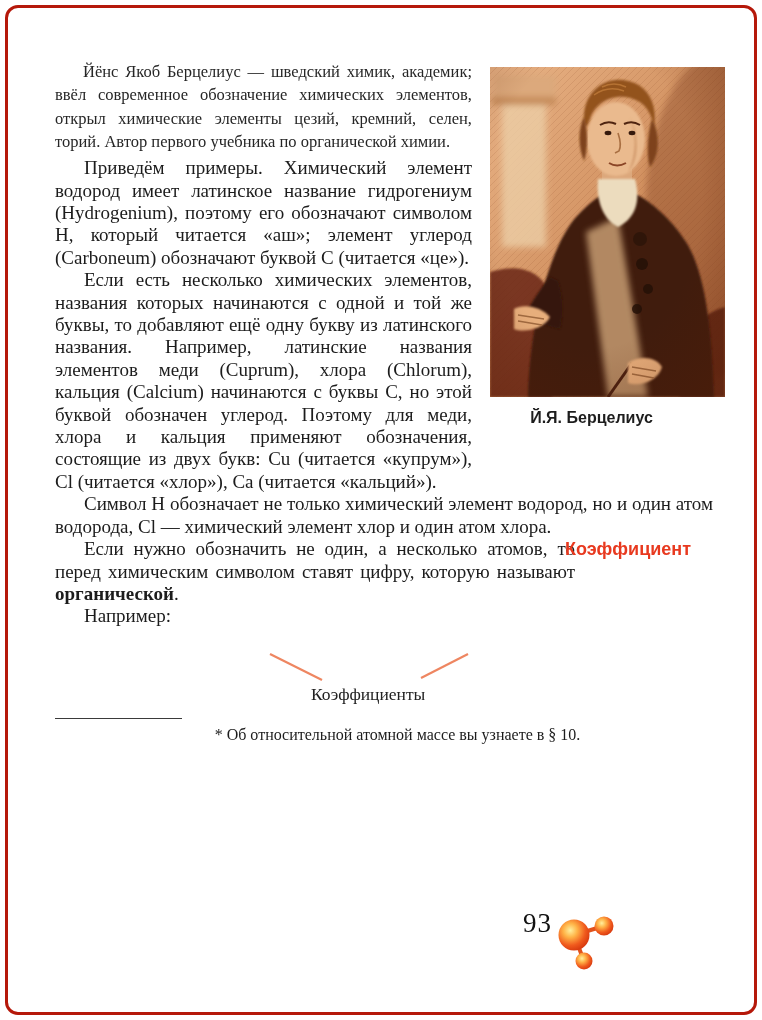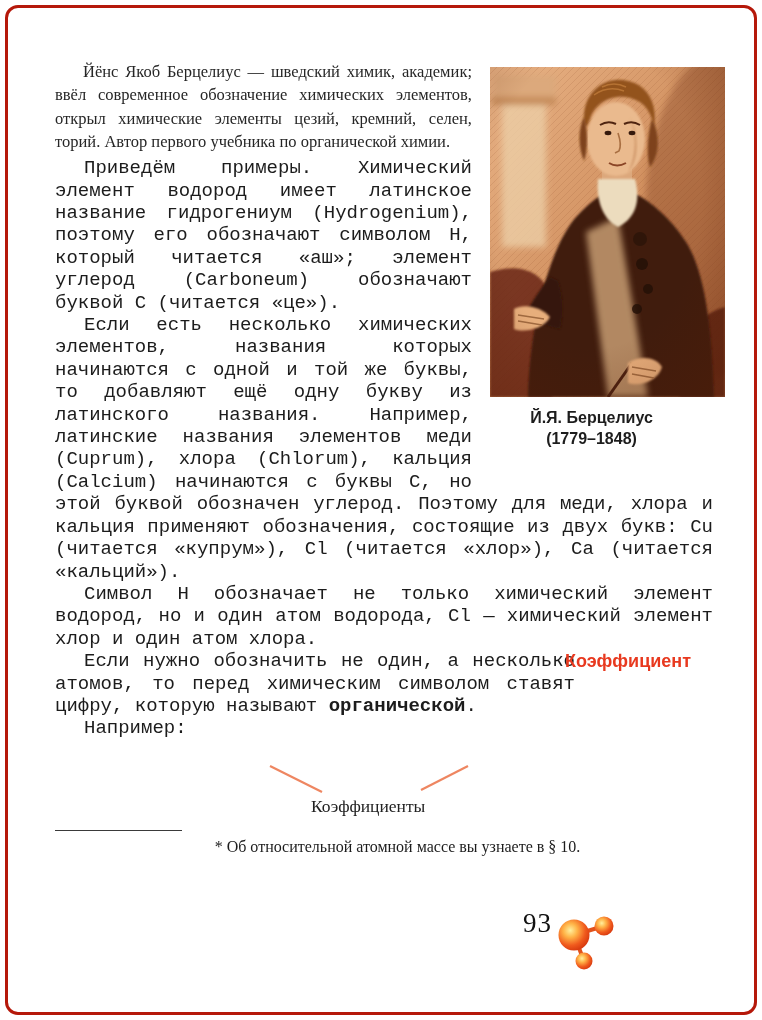--- a/index.html
+++ b/index.html
@@ -23,21 +23,21 @@
     font-weight:bold;font-size:16px;line-height:21px;color:#1d1d1d;
   }
 
   p{margin:0;text-align:center;}
   .intro{
     font-family:Liberation Serif, serif;
     font-size:16.5px;line-height:23.3px;color:#262626;
     text-align:justify;text-indent:28px;margin-bottom:4px;
   }
   .body-p{
-    font-size:19px;line-height:22.4px;text-align:justify;text-indent:29px;font-family:Liberation Mono, monospace;
+    font-size:19px;line-height:22.4px;text-align:justify;text-indent:29px;
   }
 
   .coef-wrap{position:relative;padding-right:138px;}
   .margin-note{
     position:absolute;top:1px;right:22px;
     font-family:"Liberation Sans","DejaVu Sans",sans-serif;
     font-weight:bold;font-size:18px;color:#e8391f;white-space:nowrap;
   }
 
   .example{position:relative;height:68px;margin:8px 0 14px 0;font-size:19px;}
@@ -119,21 +119,20 @@
           <path d="M24,242 C34,236 52,240 60,250 C54,262 34,266 24,262 Z" fill="#e7ae7c" filter="url(#f1)"></path>
           <path d="M28,248 l26,4 M28,254 l24,4" stroke="#a06a40" stroke-width="1.4" fill="none"></path>
           <line x1="118" y1="330" x2="142" y2="296" stroke="#4a2010" stroke-width="3"></line>
           <path d="M138,296 C150,288 166,290 172,300 C168,314 150,320 138,316 Z" fill="#e7ae7c" filter="url(#f1)"></path>
           <path d="M142,300 l24,4 M142,307 l22,4" stroke="#a06a40" stroke-width="1.4" fill="none"></path>
           <rect width="235" height="330" fill="url(#vign)"></rect>
         </svg>
       </div>
       <figcaption>
         <div>Й.Я. Берцелиус</div>
-        <div>(1779–1848)</div>
       </figcaption>
     </figure>
 
     <p class="intro">Йёнс Якоб Берцелиус — шведский химик, академик; ввёл современное обозначение химических элементов, открыл химические элементы цезий, кремний, селен, торий. Автор первого учебника по органической химии.</p>
 
     <p class="body-p">Приведём примеры. Химический элемент водород имеет латинское название гидрогениум (Hydrogenium), поэтому его обозначают символом H, который читается «аш»; элемент углерод (Carboneum) обозначают буквой C (читается «це»).</p>
     <p class="body-p">Если есть несколько химических элементов, названия которых начинаются с одной и той же буквы, то добавляют ещё одну букву из латинского названия. Например, латинские названия элементов меди (Cuprum), хлора (Chlorum), кальция (Calcium) начинаются с буквы C, но этой буквой обозначен углерод. Поэтому для меди, хлора и кальция применяют обозначения, состоящие из двух букв: Cu (читается «купрум»), Cl (читается «хлор»), Ca (читается «кальций»).</p>
     <p class="body-p">Символ H обозначает не только химический элемент водород, но и один атом водорода, Cl — химический элемент хлор и один атом хлора.</p>
 
     <div class="coef-wrap">

